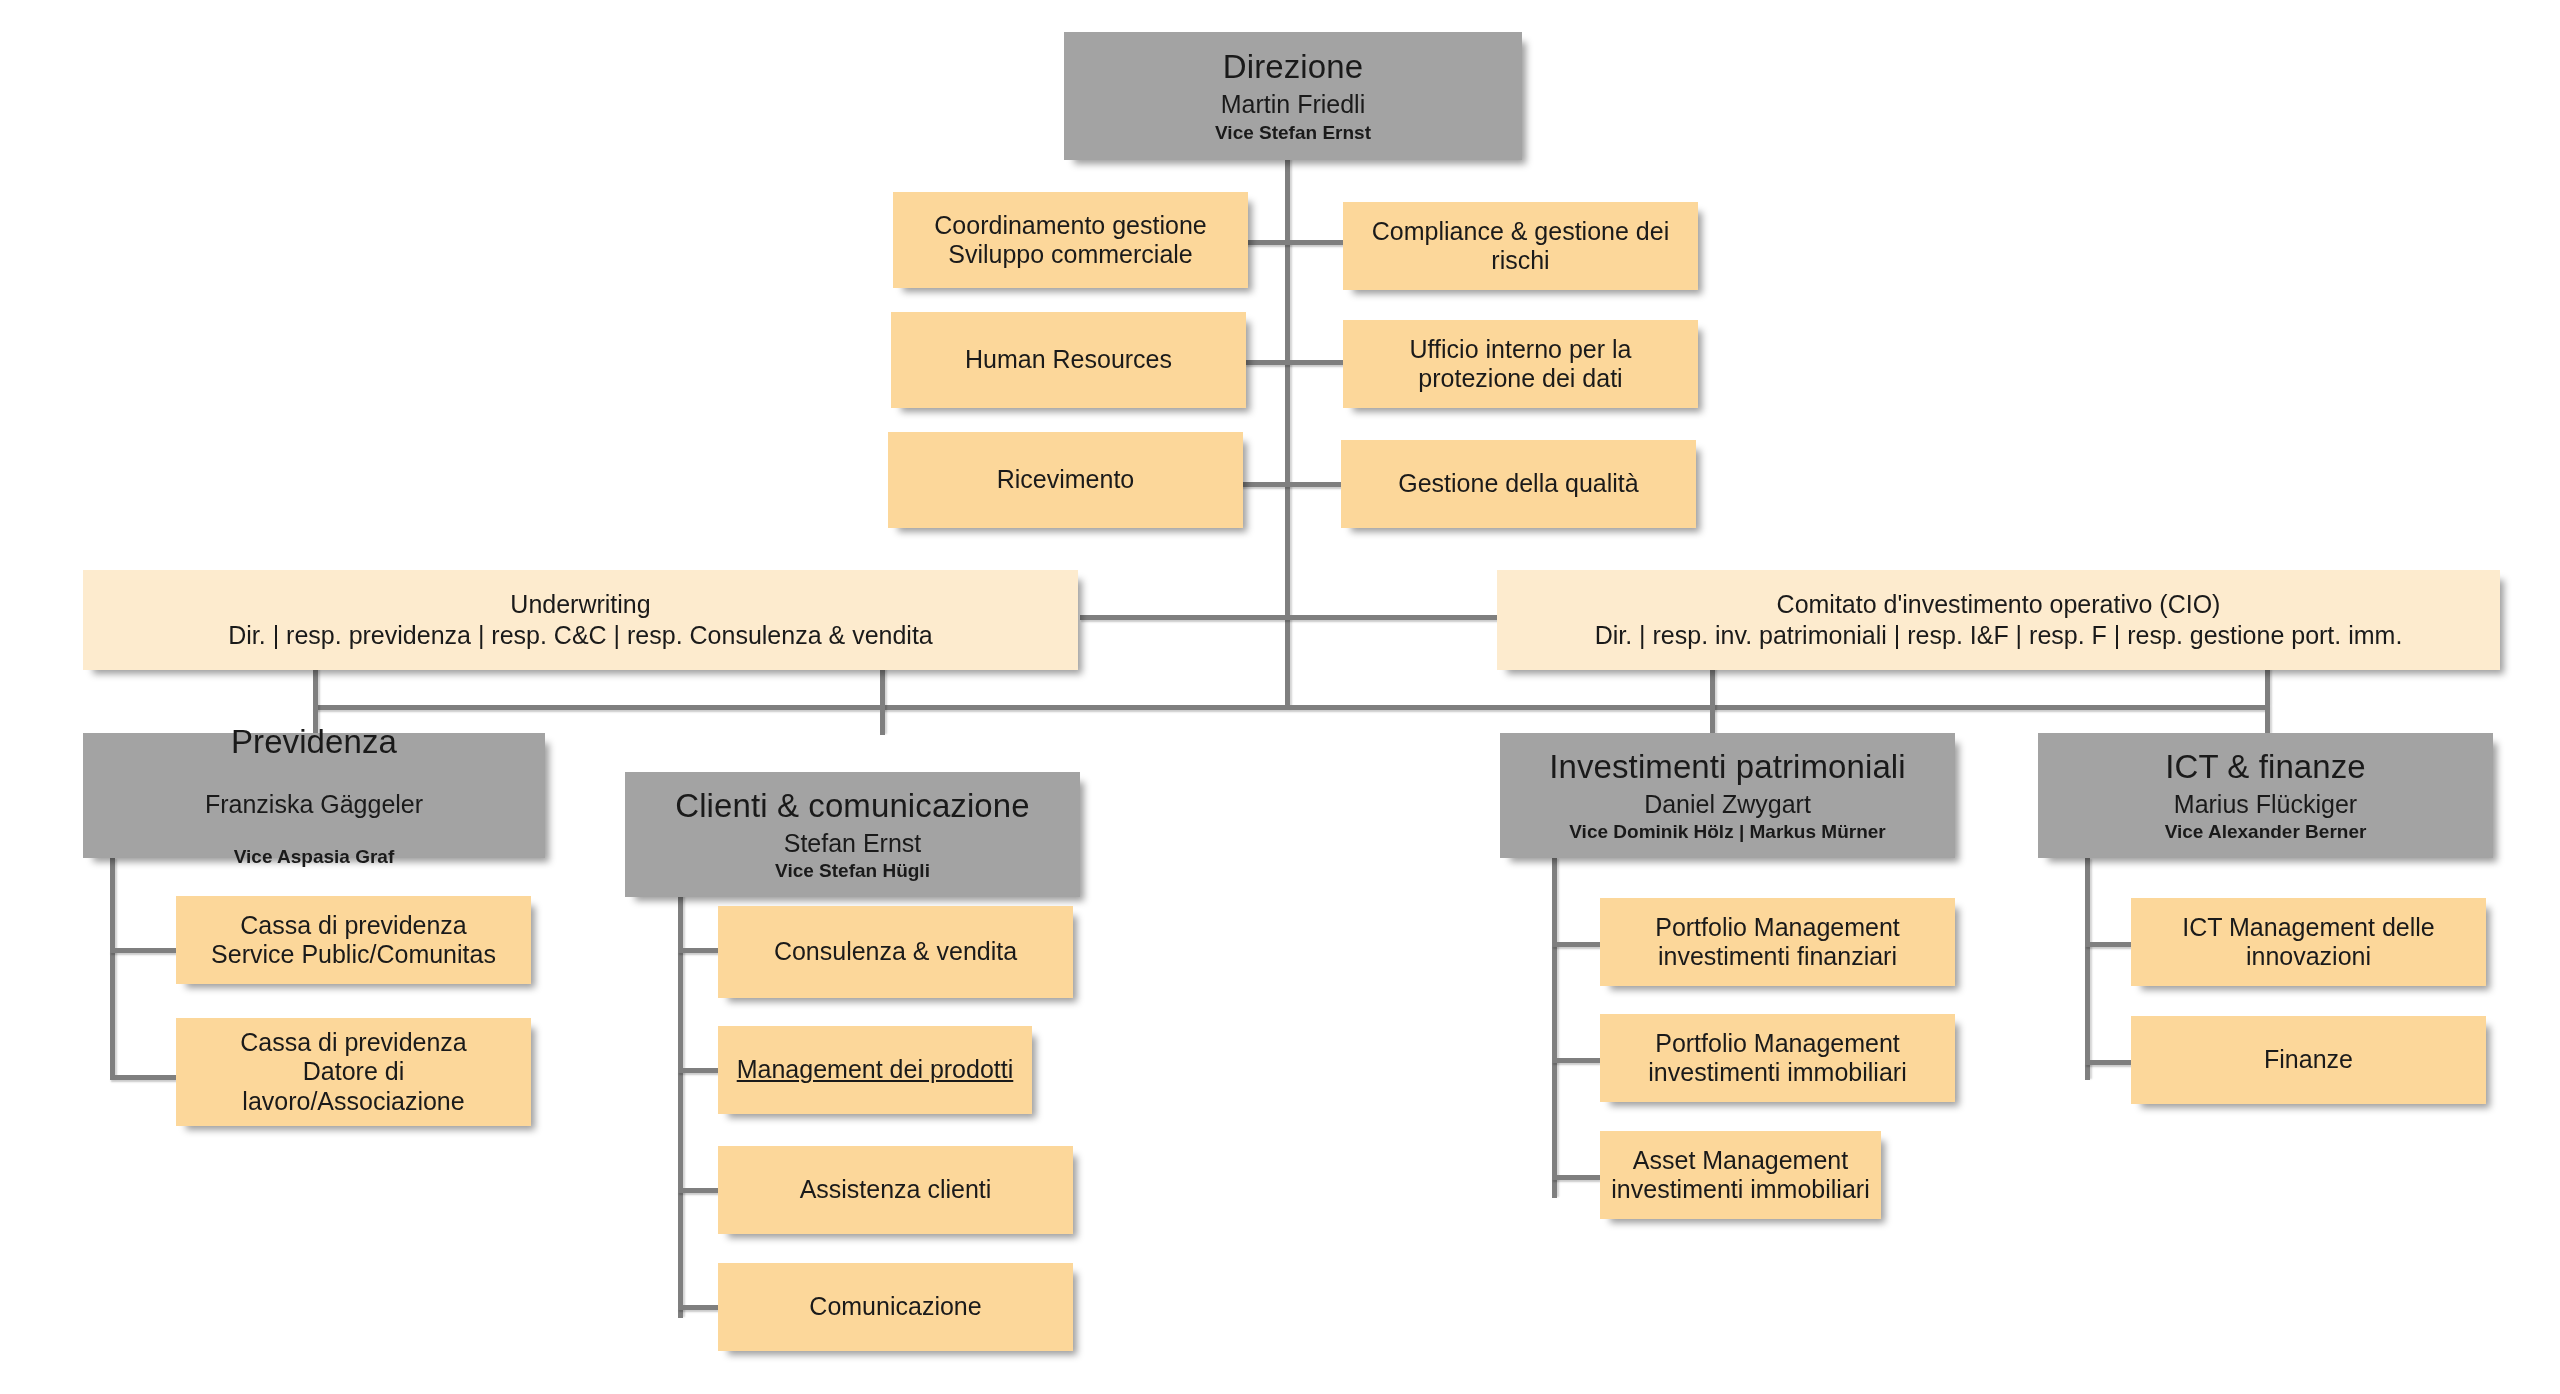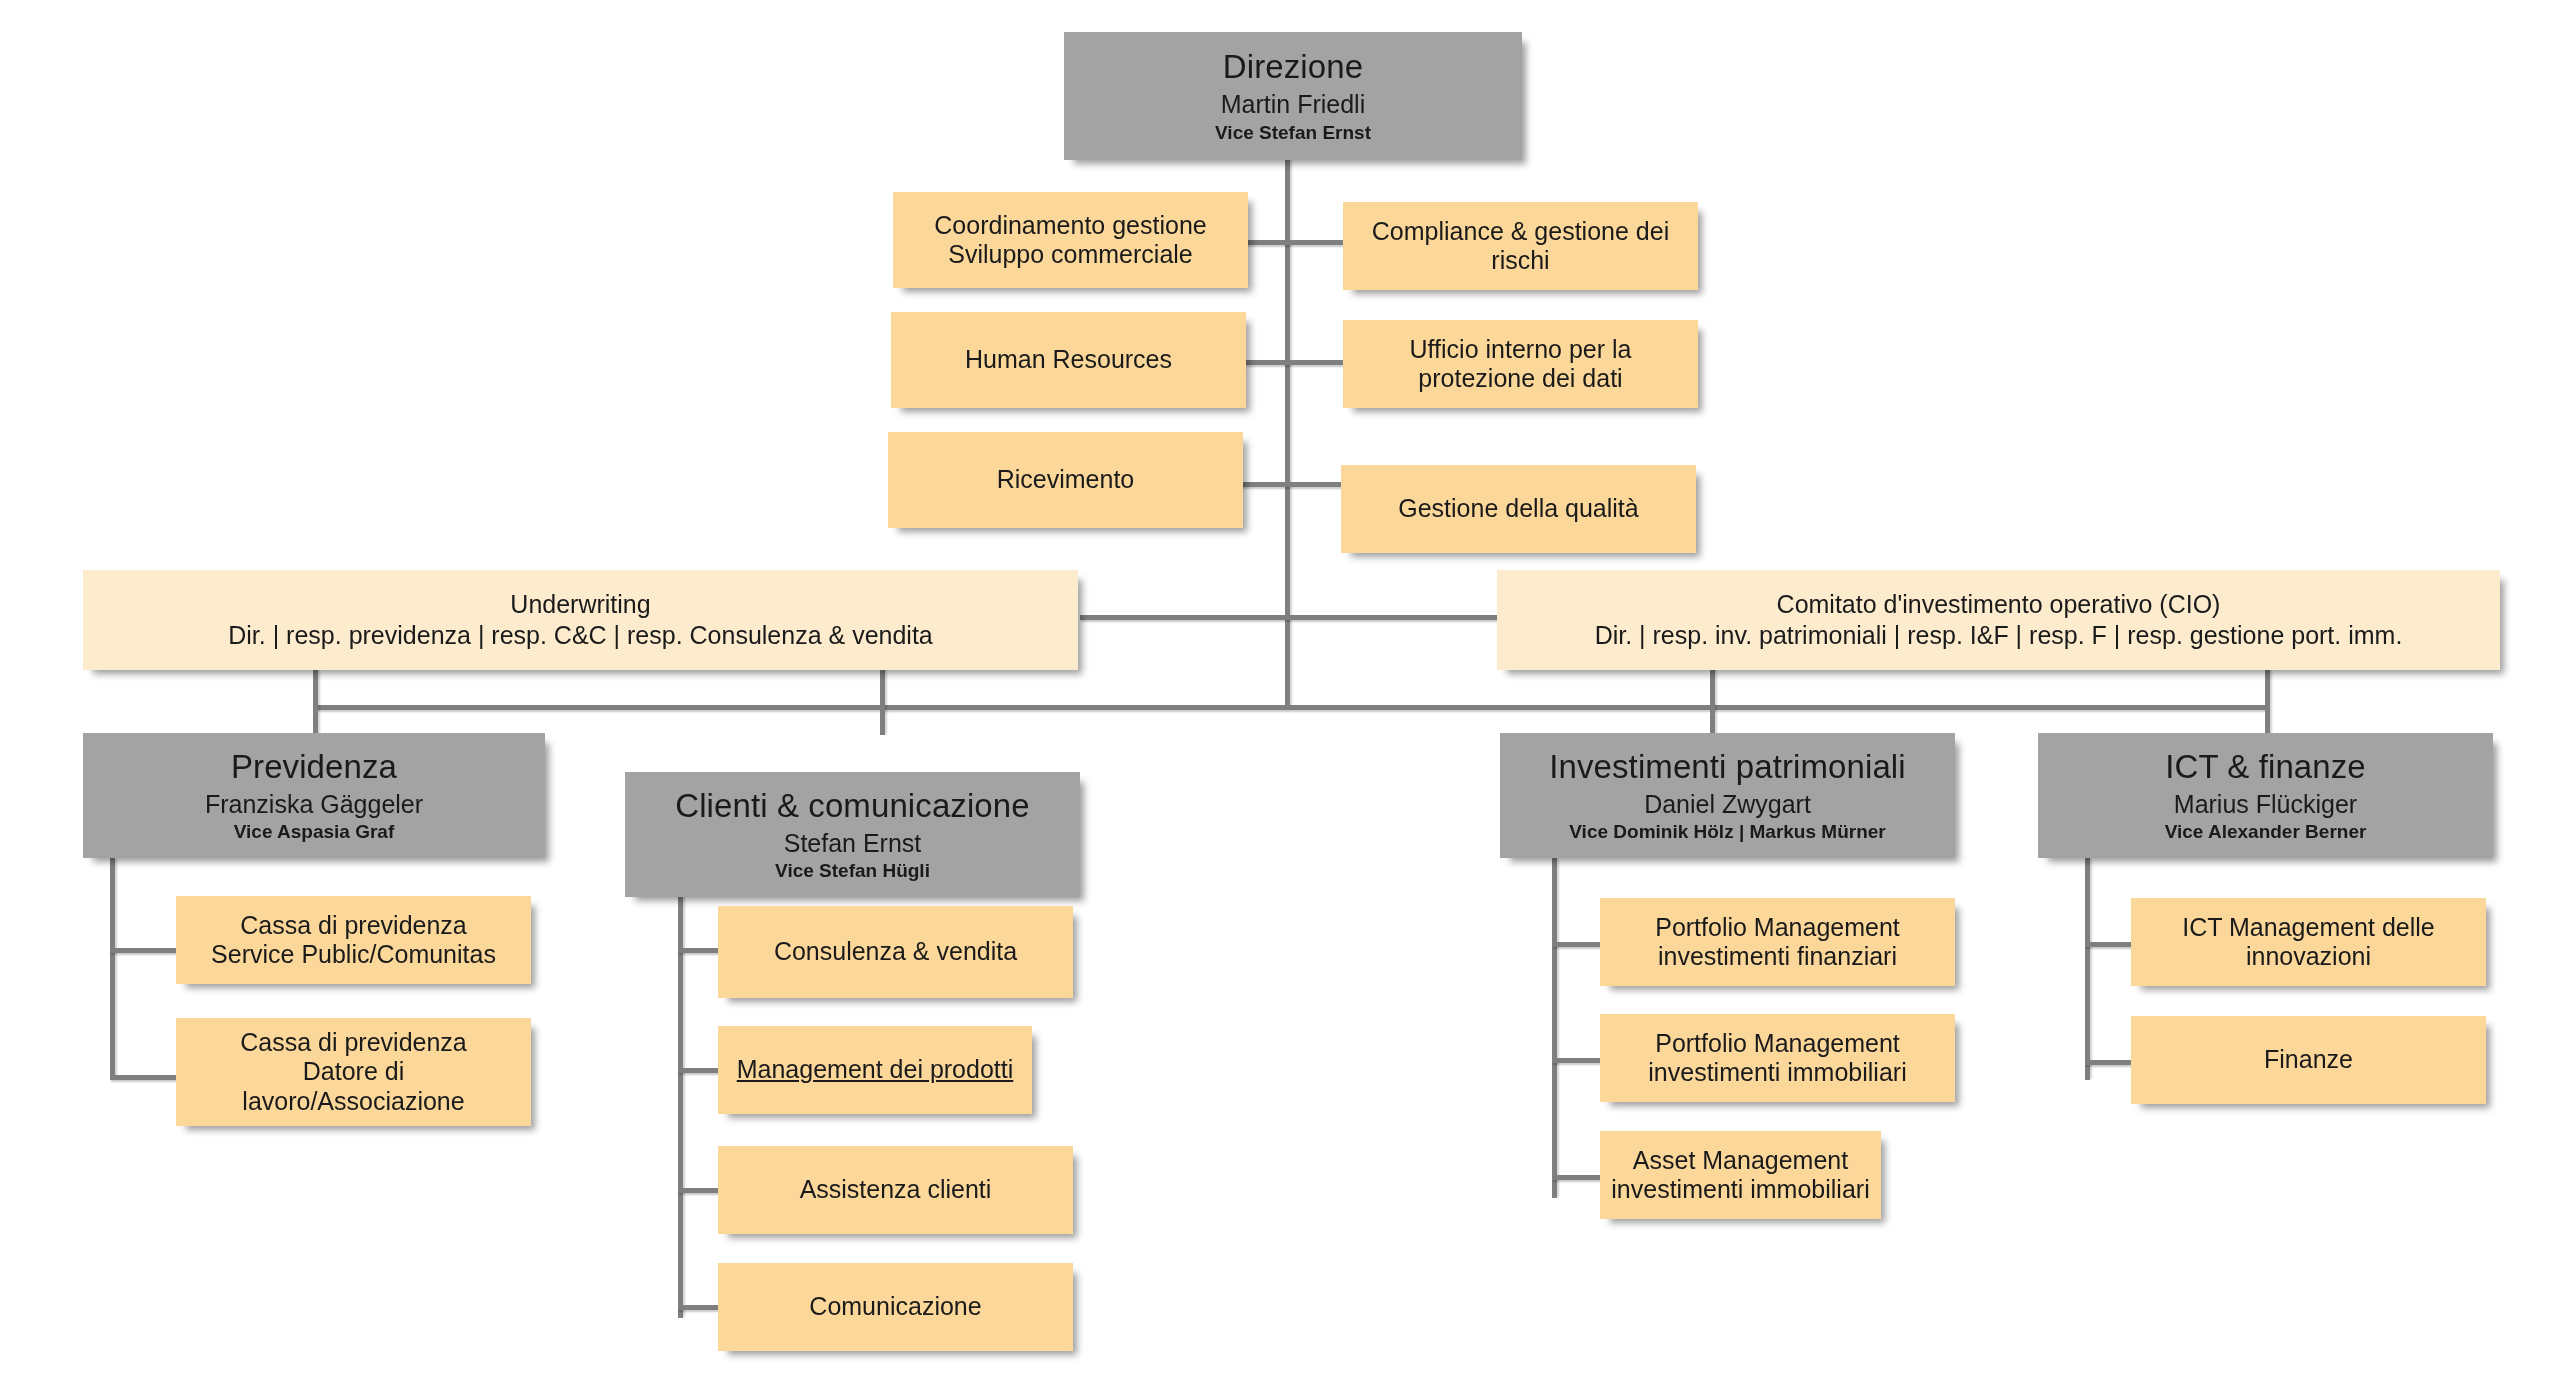--- a/index.html
+++ b/index.html
@@ -133,35 +133,35 @@
   <div class="box light" style="left:1343px;top:202px;width:355px;height:88px;">
     <span class="t1">Compliance &amp; gestione dei</span>
     <span class="t2">rischi</span>
   </div>
 
   <div class="box light" style="left:1343px;top:320px;width:355px;height:88px;">
     <span class="t1">Ufficio interno per la</span>
     <span class="t2">protezione dei dati</span>
   </div>
 
-  <div class="box light" style="left:1341px;top:465px;width:355px;height:88px;">
+  <div class="box light" style="left:1341px;top:440px;width:355px;height:88px;">
     <span class="t1">Gestione della qualità</span>
   </div>
 
   <div class="box cream" style="left:83px;top:570px;width:995px;height:100px;">
     <span class="t1">Underwriting</span>
     <span class="t2">Dir. | resp. previdenza | resp. C&amp;C | resp. Consulenza &amp; vendita</span>
   </div>
 
   <div class="box cream" style="left:1497px;top:570px;width:1003px;height:100px;">
     <span class="t1">Comitato d'investimento operativo (CIO)</span>
     <span class="t2">Dir. | resp. inv. patrimoniali | resp. I&amp;F | resp. F | resp. gestione port. imm.</span>
   </div>
 
-  <div class="box orange" style="left:83px;top:733px;width:462px;height:125px;">
+  <div class="box orange" style="left:83px;top:733px;width:462px;height:125px;gap:25px;">
     <span class="t1">Previdenza</span>
     <span class="t2">Franziska Gäggeler</span>
     <span class="t3">Vice Aspasia Graf</span>
   </div>
 
   <div class="box orange" style="left:625px;top:772px;width:455px;height:125px;">
     <span class="t1">Clienti &amp; comunicazione</span>
     <span class="t2">Stefan Ernst</span>
     <span class="t3">Vice Stefan Hügli</span>
   </div>

